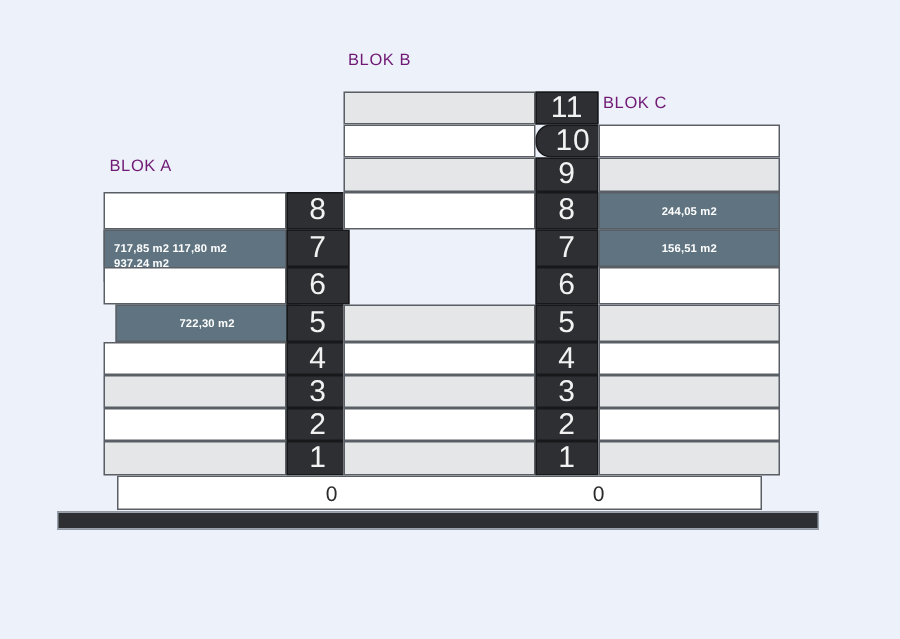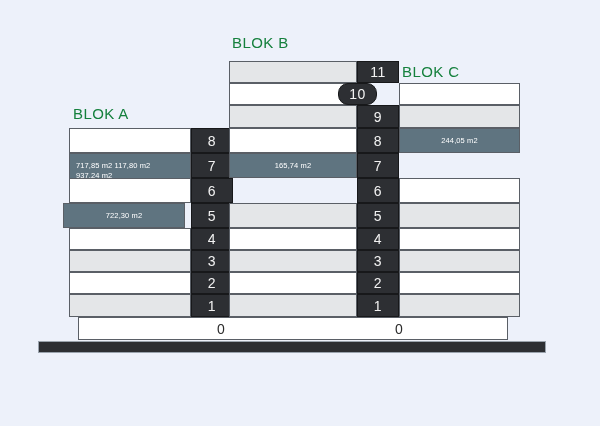--- a/index.html
+++ b/index.html
@@ -15,22 +15,22 @@
   }
   #stage {
     position: relative;
     width: 600px;
     height: 426px;
   }
 
   
   .block-title {
     position: absolute;
-    font-size: 15px;
-    color: #15803d;
+    font-size: 11px;
+    color: #701a75;
     letter-spacing: 0.4px;
     white-space: nowrap;
   }
   #title-a { left: 73px;  top: 105px; }
   #title-b { left: 232px; top: 34px;  }
   #title-c { left: 402px; top: 63px;  }
 
   
   .cell {
     position: absolute;
@@ -38,21 +38,21 @@
     border: 1px solid #5a5f66;
     display: flex;
     align-items: center;
     justify-content: center;
     font-size: 7.5px;
     color: #ffffff;
     letter-spacing: 0.1px;
   }
   .cell.white { background: #ffffff; }
   .cell.gray  { background: #e4e6e8; }
-  .cell.slate { background: #5f7480; }
+  .cell.slate { background: #5f7480; font-weight: bold; }
 
   
   .area-text {
     text-align: center;
     line-height: 10px;
     white-space: nowrap;
   }
   .area-text.left {
     text-align: left;
     width: 100%;
@@ -63,21 +63,21 @@
   
   .numcell {
     position: absolute;
     box-sizing: border-box;
     background: #2d2f33;
     border: 1px solid #17181a;
     display: flex;
     align-items: center;
     justify-content: center;
     color: #f2f2f2;
-    font-size: 14px;
+    font-size: 20px;
     letter-spacing: 0.5px;
   }
 
   
   #ground-band {
     position: absolute;
     left: 78px;
     top: 317px;
     width: 430px;
     height: 23px;
@@ -123,21 +123,21 @@
 
   <div class="cell slate" style="left:69px;  top:153px; width:122px; height:35px;">
     <div class="area-text left">
       <span>717,85 m2  117,80 m2</span><br>
       <span>937,24 m2</span>
     </div>
   </div>
 
   <div class="cell white" style="left:69px;  top:178px; width:122px; height:25px;"></div>
 
-  <div class="cell slate" style="left:63px;  top:203px; width:122px; height:25px;">
+  <div class="cell slate" style="left:77px;  top:203px; width:122px; height:25px;">
     <span class="area-text">722,30 m2</span>
   </div>
 
   <div class="cell white" style="left:69px;  top:228px; width:122px; height:22px;"></div>
   <div class="cell gray" style="left:69px;  top:250px; width:122px; height:22px;"></div>
   <div class="cell white" style="left:69px;  top:272px; width:122px; height:22px;"></div>
   <div class="cell gray" style="left:69px;  top:294px; width:122px; height:23px;"></div>
 
   <div class="numcell" style="left:191px; top:128px; width:42px; height:25px;">8</div>
   <div class="numcell" style="left:191px; top:153px; width:42px; height:25px;">7</div>
@@ -146,50 +146,50 @@
   <div class="numcell" style="left:191px; top:228px; width:42px; height:22px;">4</div>
   <div class="numcell" style="left:191px; top:250px; width:42px; height:22px;">3</div>
   <div class="numcell" style="left:191px; top:272px; width:42px; height:22px;">2</div>
   <div class="numcell" style="left:191px; top:294px; width:42px; height:23px;">1</div>
 
   <div class="cell gray" style="left:229px; top:61px;  width:128px; height:22px;"></div>
   <div class="cell white" style="left:229px; top:83px;  width:128px; height:22px;"></div>
   <div class="cell gray" style="left:229px; top:105px; width:128px; height:23px;"></div>
   <div class="cell white" style="left:229px; top:128px; width:128px; height:25px;"></div>
 
-  <div class="cell slate" style="left:229px; top:153px; width:128px; height:25px;">
-    <span class="area-text">165,74 m2</span>
-  </div>
 
 
   <div class="cell gray" style="left:229px; top:203px; width:128px; height:25px;"></div>
   <div class="cell white" style="left:229px; top:228px; width:128px; height:22px;"></div>
   <div class="cell gray" style="left:229px; top:250px; width:128px; height:22px;"></div>
   <div class="cell white" style="left:229px; top:272px; width:128px; height:22px;"></div>
   <div class="cell gray" style="left:229px; top:294px; width:128px; height:23px;"></div>
 
   <div class="numcell" style="left:357px; top:61px;  width:42px; height:22px;">11</div>
-  <div class="numcell" style="left:338px; top:83px;  width:39px; height:22px;border-radius:10px;">10</div>
+  <div class="numcell" style="left:357px; top:83px;  width:50px; height:22px;border-radius:10px;">10</div>
   <div class="numcell" style="left:357px; top:105px; width:42px; height:23px;">9</div>
   <div class="numcell" style="left:357px; top:128px; width:42px; height:25px;">8</div>
   <div class="numcell" style="left:357px; top:153px; width:42px; height:25px;">7</div>
   <div class="numcell" style="left:357px; top:178px; width:42px; height:25px;">6</div>
   <div class="numcell" style="left:357px; top:203px; width:42px; height:25px;">5</div>
   <div class="numcell" style="left:357px; top:228px; width:42px; height:22px;">4</div>
   <div class="numcell" style="left:357px; top:250px; width:42px; height:22px;">3</div>
   <div class="numcell" style="left:357px; top:272px; width:42px; height:22px;">2</div>
   <div class="numcell" style="left:357px; top:294px; width:42px; height:23px;">1</div>
 
   <div class="cell white" style="left:399px; top:83px;  width:121px; height:22px;"></div>
   <div class="cell gray" style="left:399px; top:105px; width:121px; height:23px;"></div>
 
   <div class="cell slate" style="left:399px; top:128px; width:121px; height:25px;">
     <span class="area-text">244,05 m2</span>
   </div>
 
+  <div class="cell slate" style="left:399px; top:153px; width:121px; height:25px;">
+    <span class="area-text">156,51 m2</span>
+  </div>
 
   <div class="cell white" style="left:399px; top:178px; width:121px; height:25px;"></div>
   <div class="cell gray" style="left:399px; top:203px; width:121px; height:25px;"></div>
   <div class="cell white" style="left:399px; top:228px; width:121px; height:22px;"></div>
   <div class="cell gray" style="left:399px; top:250px; width:121px; height:22px;"></div>
   <div class="cell white" style="left:399px; top:272px; width:121px; height:22px;"></div>
   <div class="cell gray" style="left:399px; top:294px; width:121px; height:23px;"></div>
 
   <div id="ground-band">
     <div class="ground-label" id="ground-label-a">0</div>

